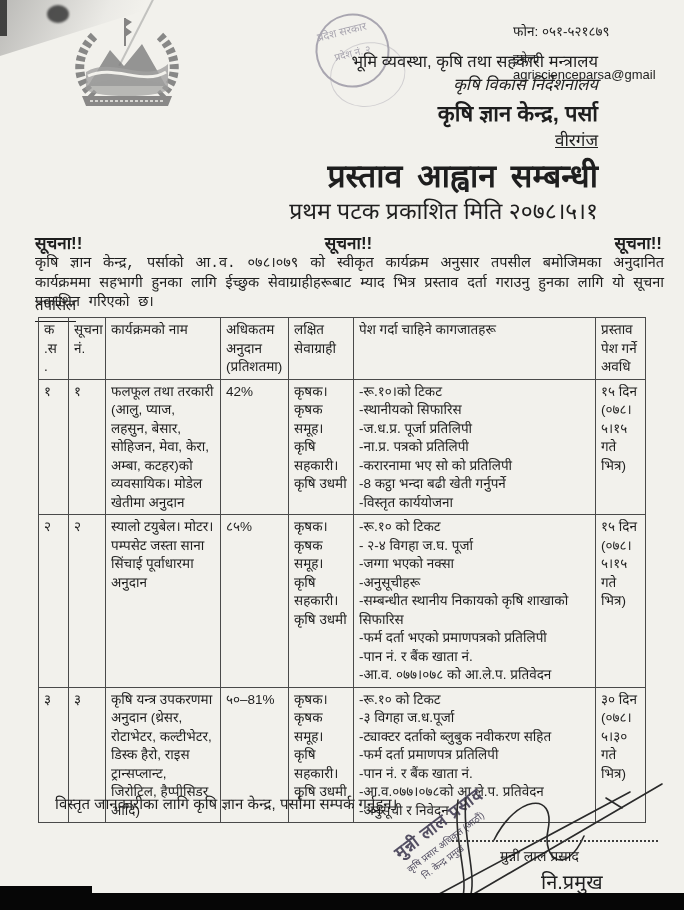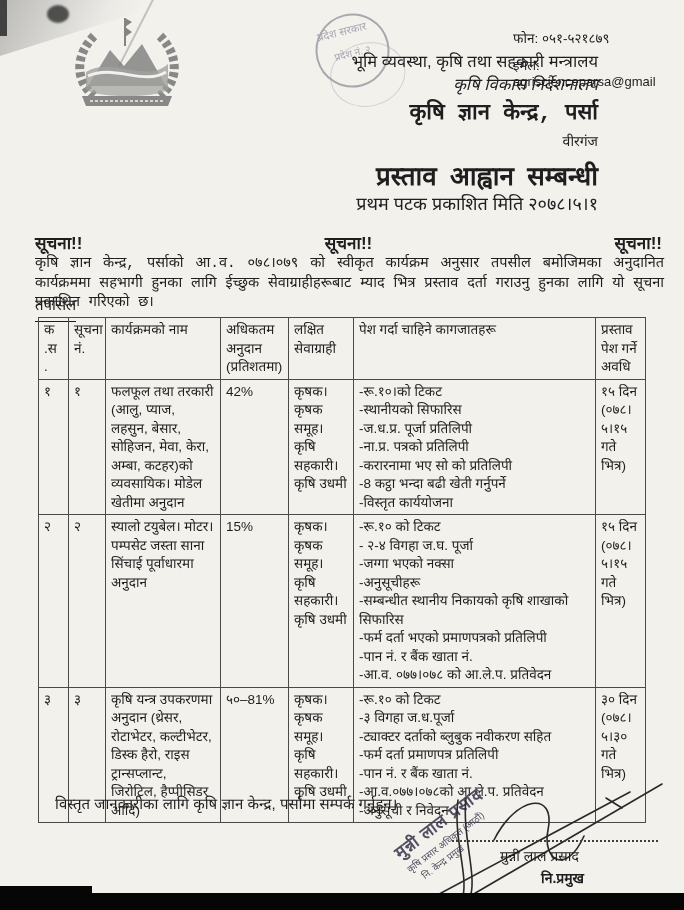--- a/index.html
+++ b/index.html
@@ -23,48 +23,48 @@
   .prov-stamp{position:absolute;left:312px;top:10px;width:96px;height:100px;transform:rotate(-14deg);
         color:#6f6a80;opacity:.55;}
   .prov-stamp .ring{position:absolute;left:6px;top:2px;width:70px;height:70px;border:2px solid #6f6a80;
         border-radius:50%;}
   .prov-stamp .ring2{position:absolute;left:14px;top:34px;width:74px;height:62px;border:1.5px solid #6f6a80;
         border-radius:50%;opacity:.45;}
   .prov-stamp .t1{position:absolute;left:12px;top:12px;width:70px;font-size:11px;line-height:13px;}
   .prov-stamp .t2{position:absolute;left:24px;top:34px;width:60px;font-size:10px;}
 
   
-  .head-right{position:absolute;left:513px;top:31px;font-size:13px;line-height:16px;}
+  .head-right{position:absolute;left:513px;top:24px;font-size:13px;line-height:16px;}
   .head-right .phone{margin-bottom:11px;font-size:13.5px;}
   .head-center{position:absolute;left:82px;right:86px;top:50px;text-align:right;}
   .h-ministry{font-size:16.5px;line-height:22px;}
   .h-directorate{font-size:16.5px;line-height:24px;font-style:italic;}
-  .h-office{font-size:22px;line-height:31px;font-weight:600;margin-top:2px;font-family:Liberation Mono, monospace;}
-  .h-city{font-size:14px;line-height:24px;}
-  .h-title{font-size:26px;line-height:32px;font-weight:bold;margin-top:7px;word-spacing:6px;}
-  .h-published{font-size:18px;line-height:24px;}
+  .h-office{font-size:22px;line-height:31px;font-weight:600;margin-top:2px;}
+  .h-city{font-size:17px;line-height:24px;text-decoration:underline;}
+  .h-title{font-size:32px;line-height:32px;font-weight:bold;margin-top:7px;word-spacing:6px;}
+  .h-published{font-size:23px;line-height:24px;margin-top:7px;}
 
   .notice-row{position:absolute;left:35px;right:22px;top:231px;display:flex;justify-content:space-between;
         font-weight:bold;font-size:17px;}
   .para{position:absolute;left:35px;right:20px;top:254px;font-size:14.5px;line-height:19.5px;text-align:justify;font-family:Liberation Mono, monospace;}
   .tapasil{position:absolute;left:35px;top:294px;font-size:15px;border-bottom:1.5px solid #1e1e1e;padding-bottom:7px;}
 
   
   table.main{position:absolute;left:38px;top:317px;border-collapse:collapse;table-layout:fixed;width:607px;}
   table.main th,table.main td{border:1.4px solid #4a4a4a;vertical-align:top;padding:3px 5px 2px 5px;
         font-size:13.5px;line-height:18.5px;font-weight:normal;text-align:left;white-space:pre-line;
         overflow:hidden;}
 
   .footer-line{position:absolute;left:55px;top:793px;font-size:15px;}
 
   
   .sig-strokes{position:absolute;left:398px;top:778px;width:286px;height:128px;}
   .dotted-line{position:absolute;left:452px;top:826px;width:206px;border-bottom:2px dotted #3d3d3d;height:14px;}
   .sig-name{position:absolute;left:500px;top:846px;font-size:14px;}
-  .sig-title{position:absolute;left:541px;top:868px;font-size:14px;font-weight:bold;}
+  .sig-title{position:absolute;left:541px;top:868px;font-size:20px;}
   .office-stamp{position:absolute;left:388px;top:800px;width:170px;transform:rotate(-37deg);
         transform-origin:40% 40%;color:#3e3950;opacity:.88;}
   .office-stamp .s1{font-size:17px;font-weight:bold;letter-spacing:1px;white-space:nowrap;}
   .office-stamp .s2{font-size:9.5px;margin-top:2px;white-space:nowrap;}
   .office-stamp .s3{font-size:9.5px;margin-top:1px;margin-left:8px;white-space:nowrap;}
 </style>
 </head>
 <body>
 
 <div class="page">
@@ -163,21 +163,21 @@
       <td>१५ दिन
 (०७८।
 ५।१५
 गते
 भित्र)</td>
     </tr>
     <tr style="height:153px">
       <td>२</td>
       <td>२</td>
       <td>स्यालो टयुबेल। मोटर। पम्पसेट जस्ता साना सिंचाई पूर्वाधारमा अनुदान</td>
-      <td>15%</td>
+      <td>८५%</td>
       <td>कृषक।
 कृषक
 समूह। कृषि
 सहकारी।
 कृषि उधमी</td>
       <td>-रू.१० को टिकट
 - २-४ विगहा ज.घ. पूर्जा
 -जग्गा भएको नक्सा
 -अनुसूचीहरू
 -सम्बन्धीत स्थानीय निकायको कृषि शाखाको सिफारिस

